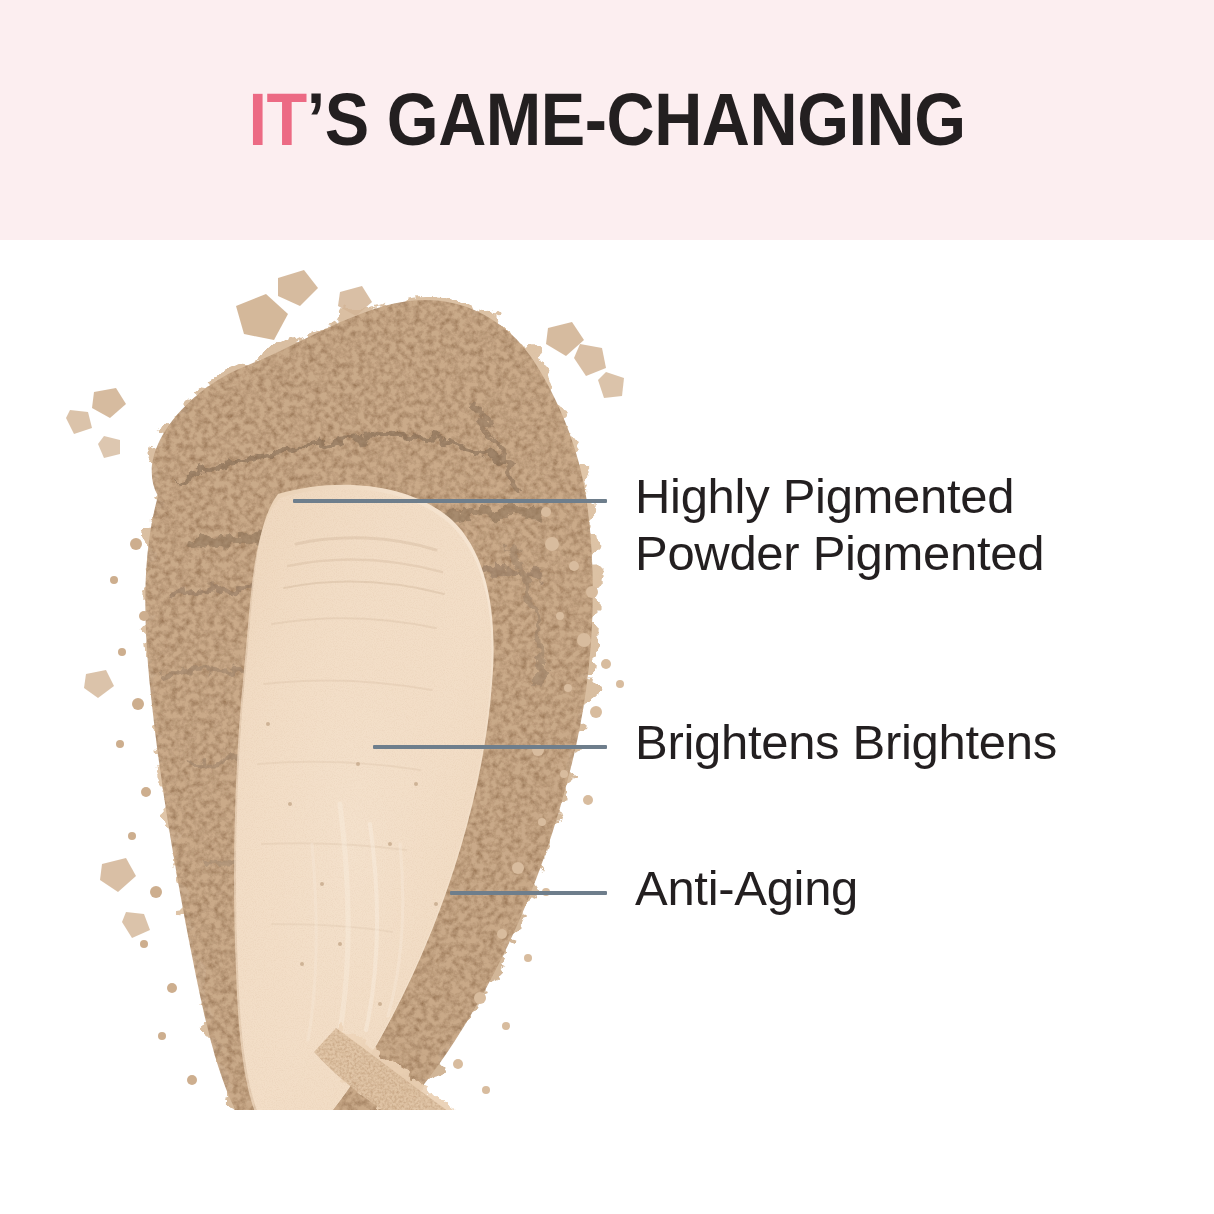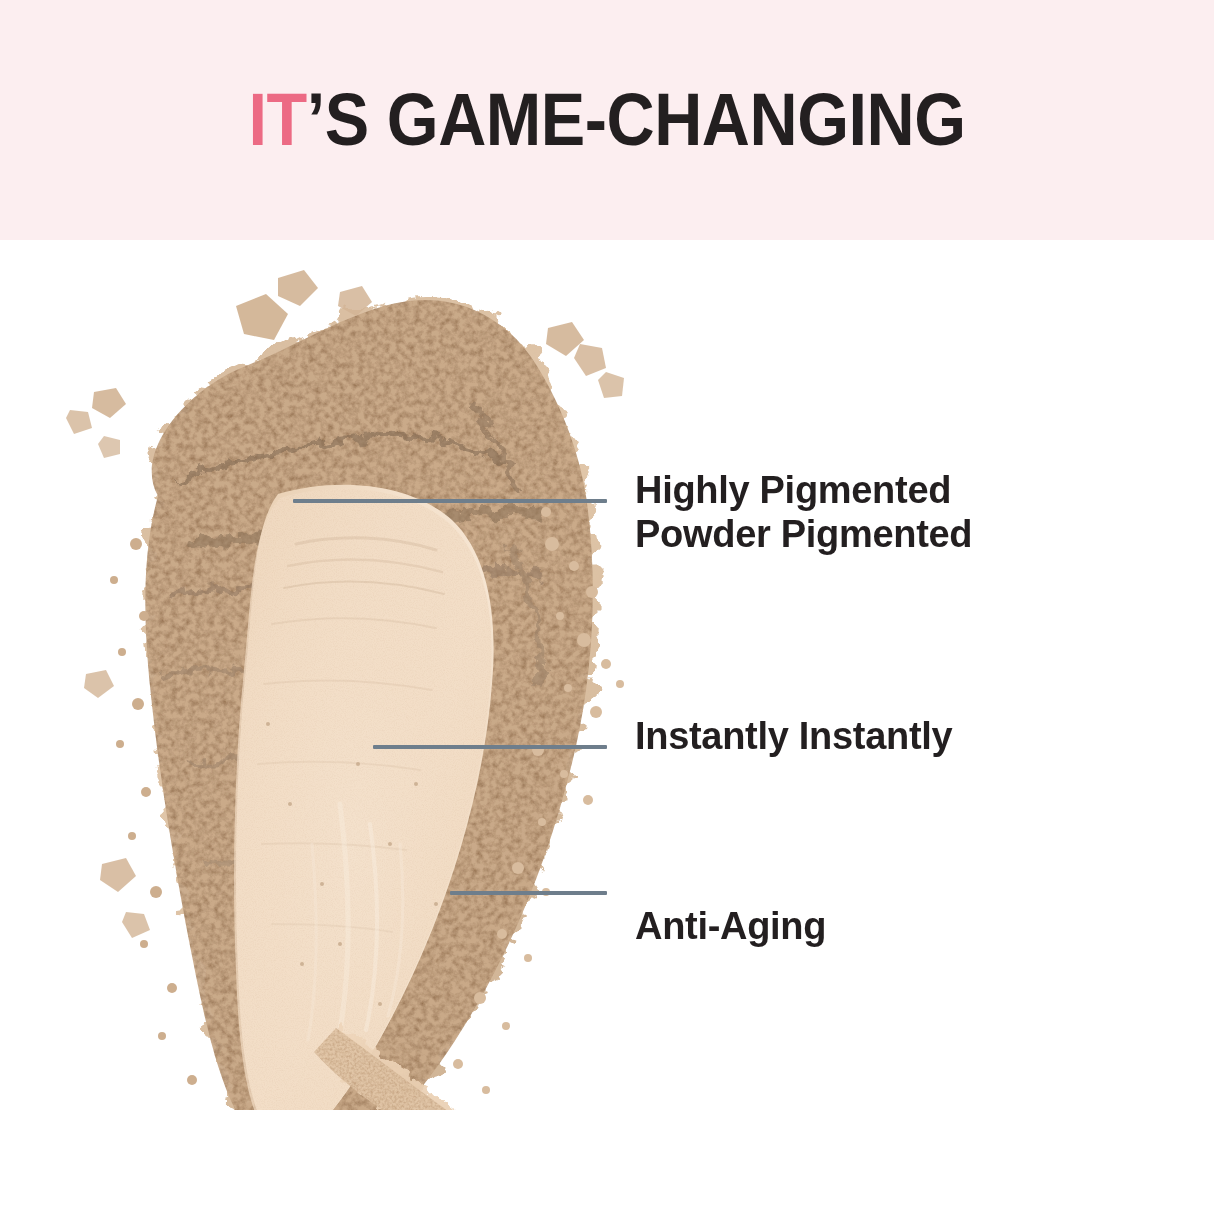--- a/index.html
+++ b/index.html
@@ -40,22 +40,22 @@
 
   
   .leader{
     position:absolute;height:4px;background:#6e7e8c;border-radius:1px;
   }
 
   
   .callout{
     position:absolute;
     color:#231f20;
-    font-size:38px;
-    font-weight:700;
+    font-size:49px;
+    font-weight:400;
     line-height:1.16;
     letter-spacing:-0.3px;
     white-space:nowrap;
   }
   .callout .ln{display:block;}
 </style>
 </head>
 <body>
 
 <div id="stage">
@@ -313,20 +313,20 @@
   <div class="leader" style="left:293px;top:499px;width:314px;"></div>
   <div class="leader" style="left:373px;top:745px;width:234px;"></div>
   <div class="leader" style="left:450px;top:891px;width:157px;"></div>
 
   <div class="callout" style="left:635px;top:468px;">
     <span class="ln">Highly Pigmented</span>
     <span class="ln">Powder Pigmented</span>
   </div>
 
   <div class="callout" style="left:635px;top:714px;">
-    <span class="ln">Instantly Instantly</span>
-  </div>
-
-  <div class="callout" style="left:635px;top:904px;">
+    <span class="ln">Brightens Brightens</span>
+  </div>
+
+  <div class="callout" style="left:635px;top:860px;">
     <span class="ln">Anti-Aging</span>
   </div>
 
 </div>
 
 </body></html>

